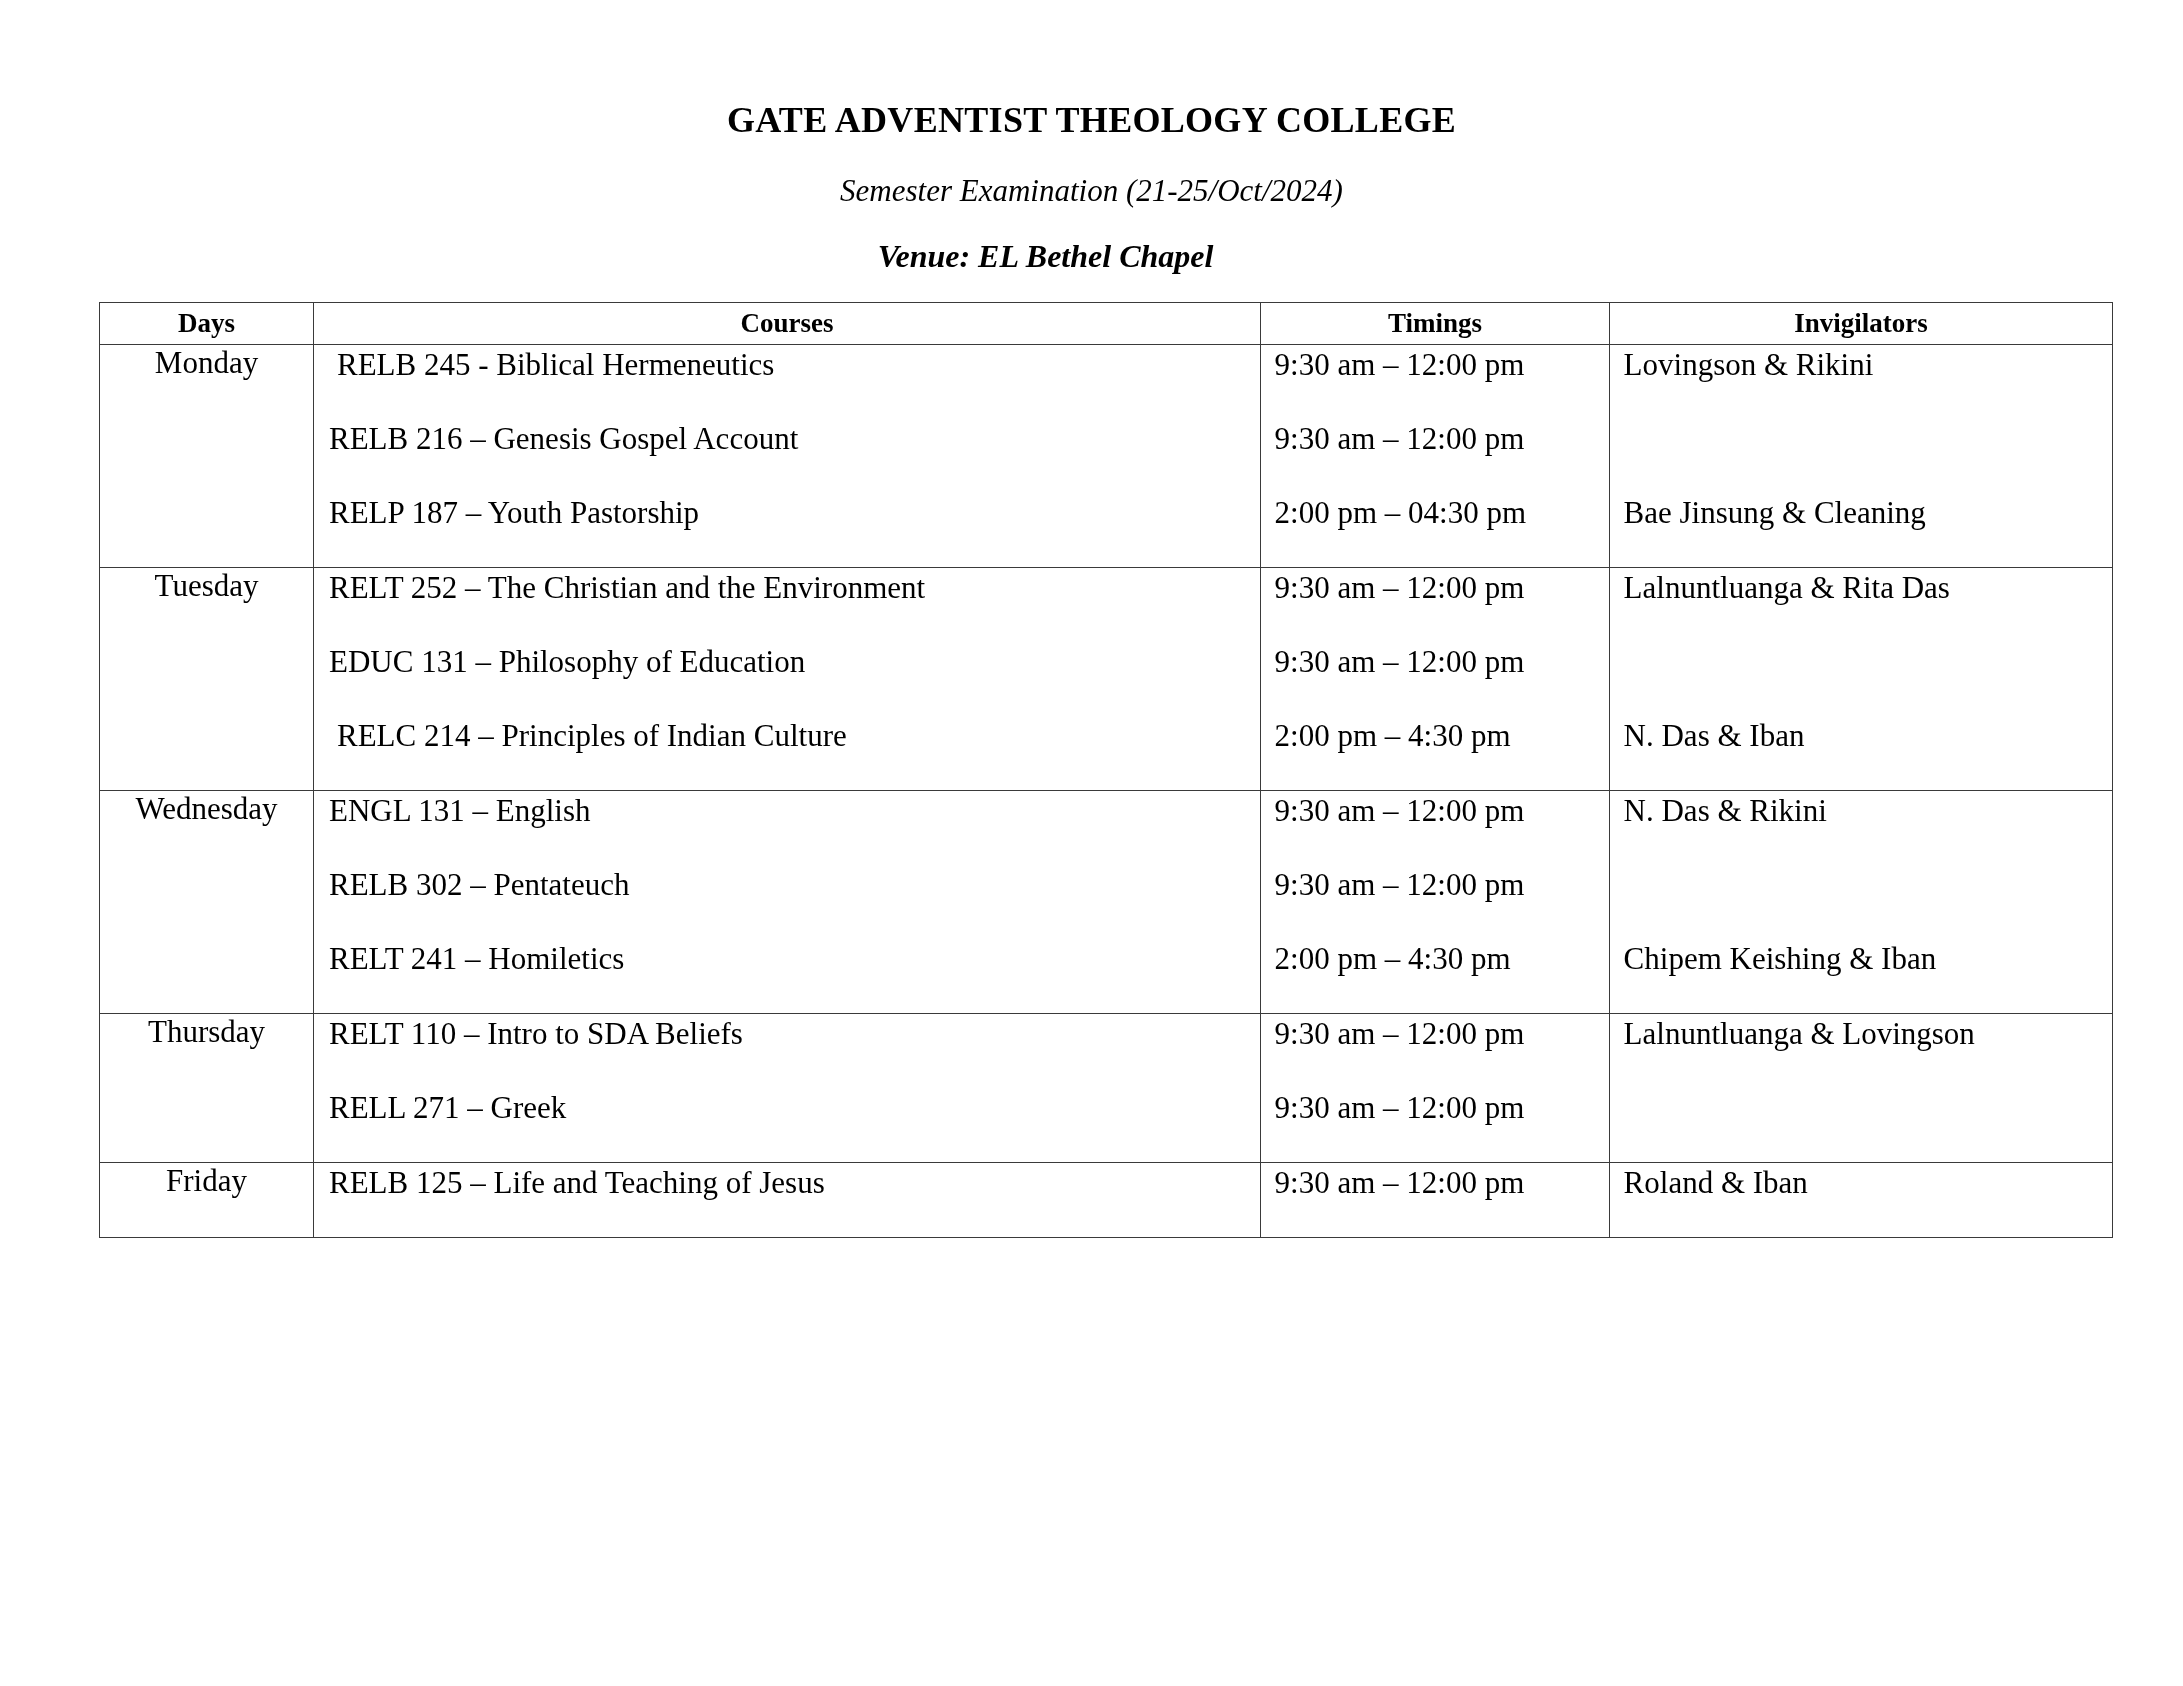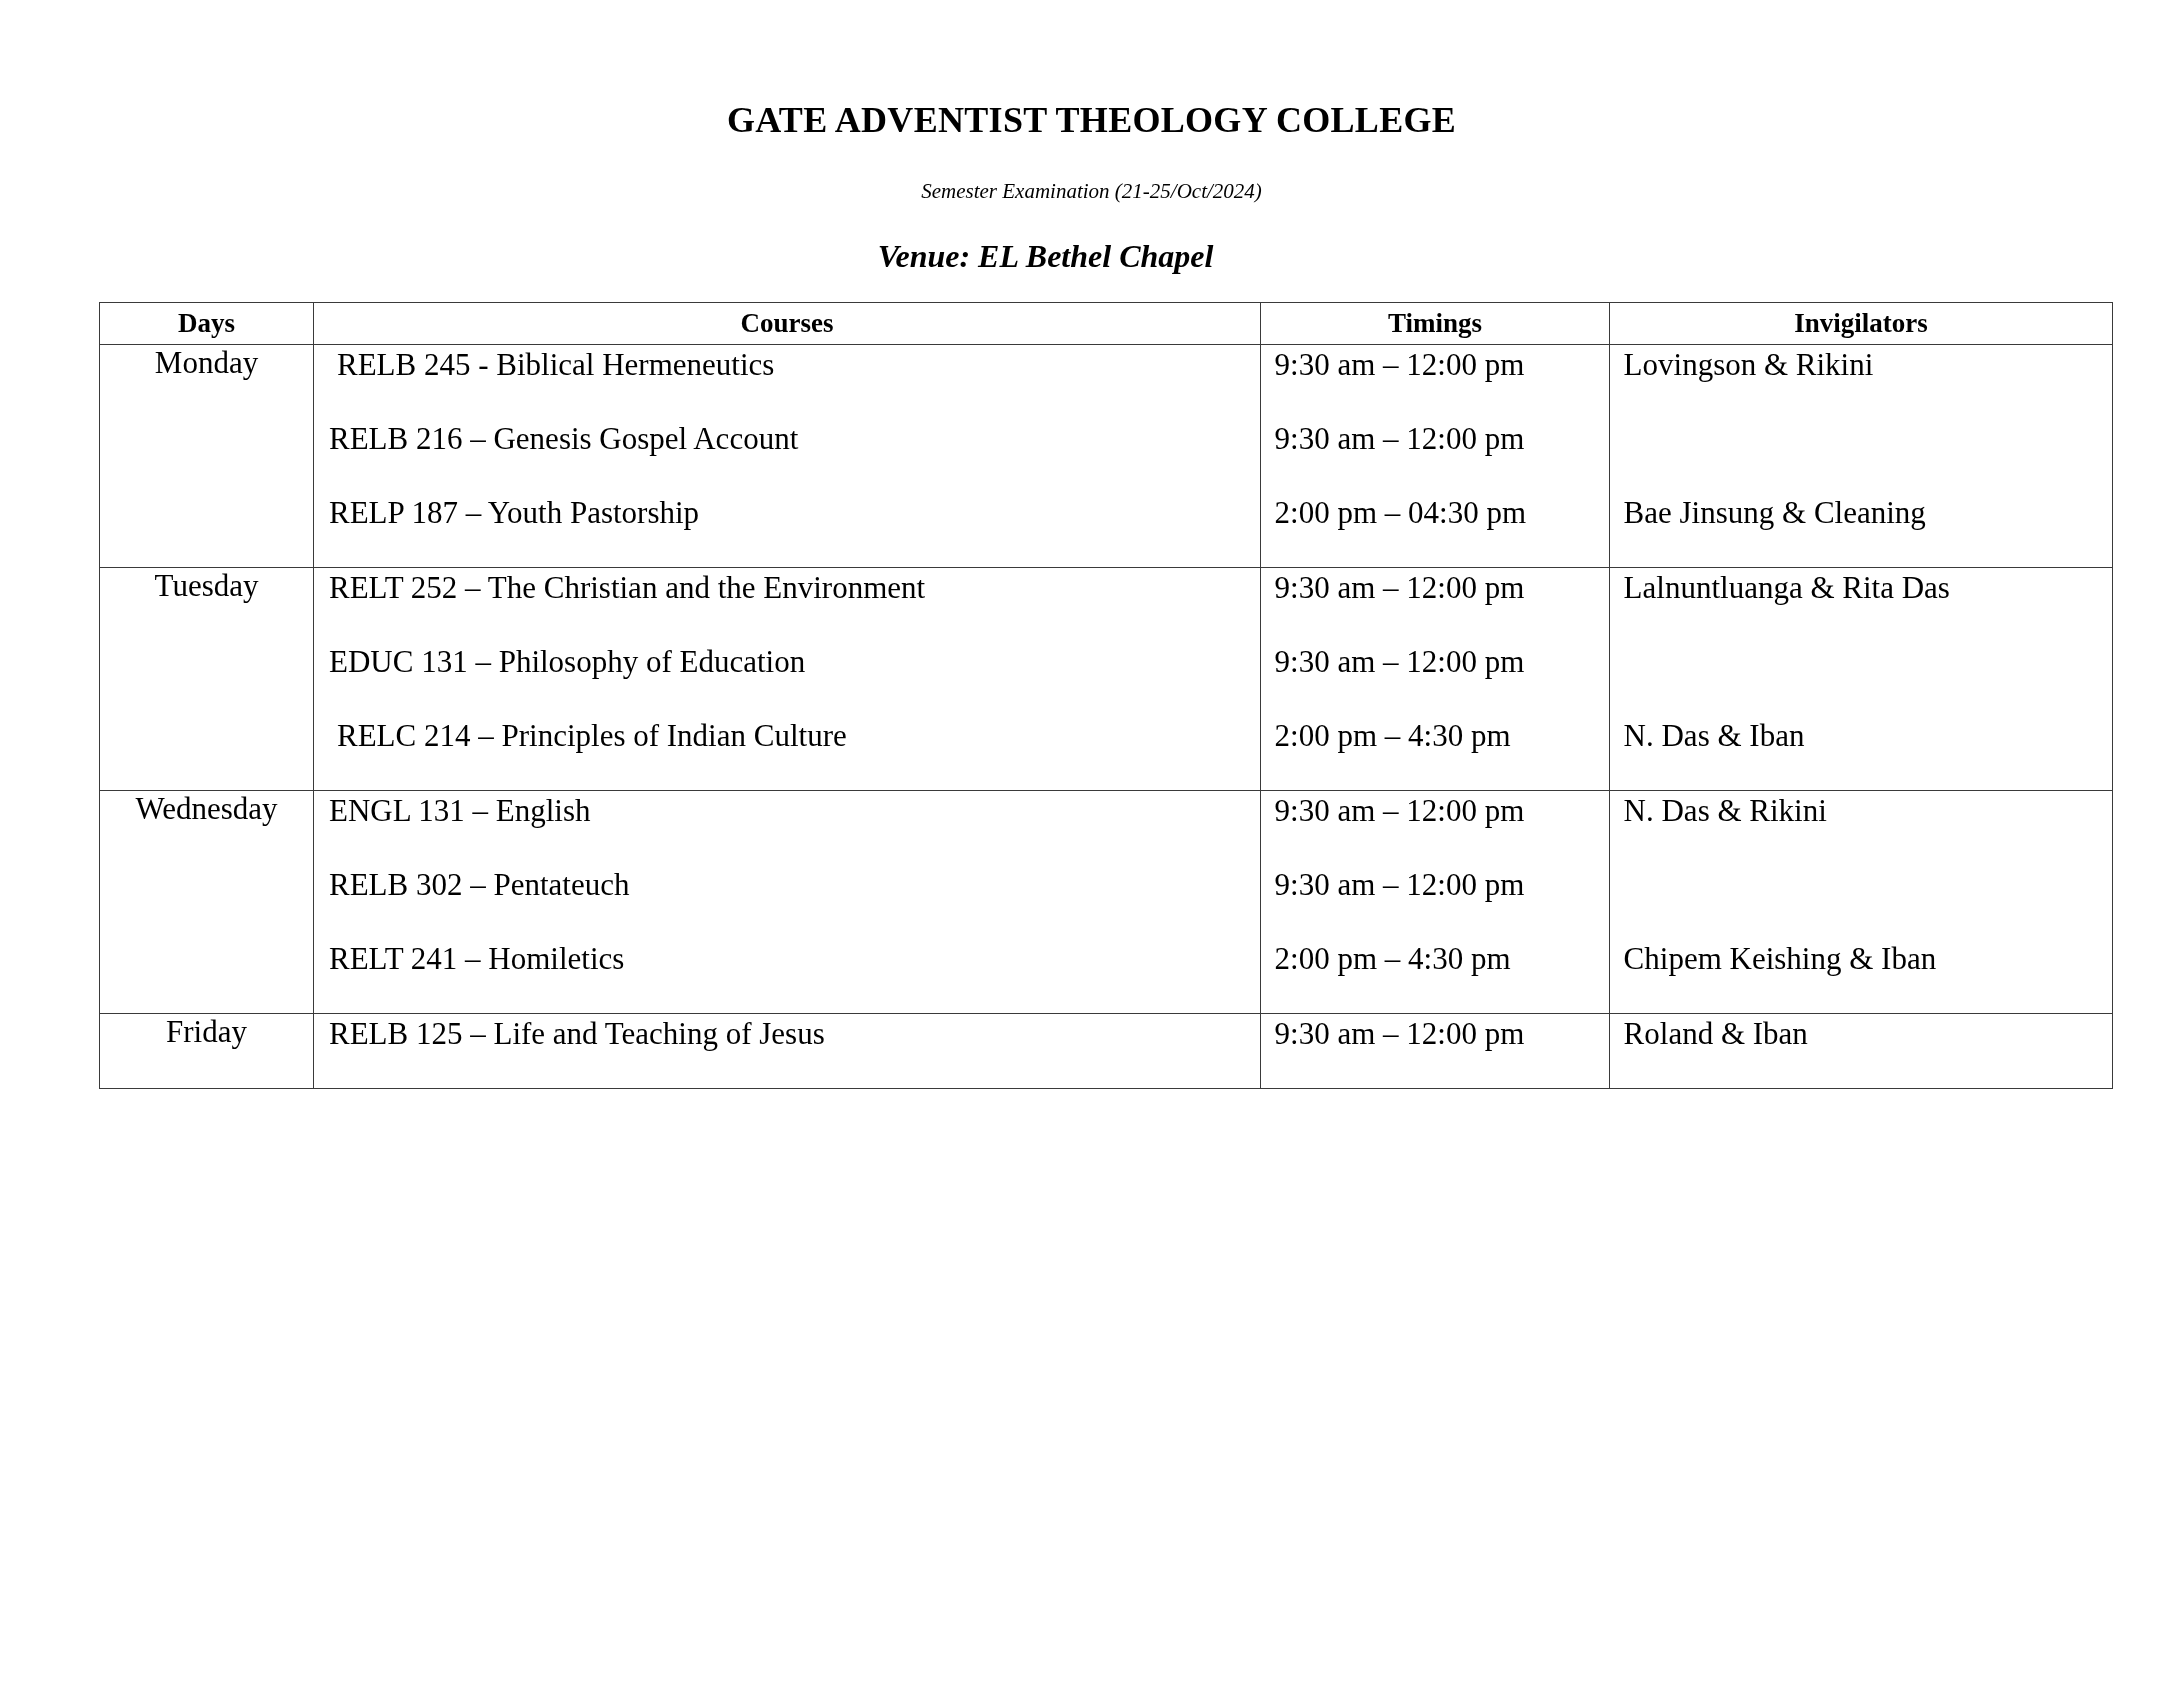--- a/index.html
+++ b/index.html
@@ -6,21 +6,21 @@
     body {
       width: 2183px; height: 1687px; position: relative; overflow: hidden;
       font-family: "Liberation Serif", "DejaVu Serif", serif; color: #000;
     }
     .title {
       position: absolute; left: 0; width: 2183px; top: 98px; text-align: center;
       font-weight: bold; font-size: 36px; line-height: 45px; letter-spacing: 0.3px;
     }
     .subtitle {
       position: absolute; left: 0; width: 2183px; top: 171px; text-align: center;
-      font-style: italic; font-size: 21px; line-height: 40px;
+      font-style: italic; font-size: 31px; line-height: 40px;
     }
     .venue {
       position: absolute; left: 0; width: 2075px; top: 236px; text-align: center;
       font-style: italic; font-weight: bold; font-size: 32px; line-height: 40px; margin-left: 8px;
     }
     table.schedule {
       position: absolute; left: 99px; top: 302px; width: 2012px;
       border-collapse: collapse; table-layout: fixed;
       font-size: 31px;
     }
@@ -121,20 +121,35 @@
         <div class="line">9:30 am – 12:00 pm</div>
         <div class="line">2:00 pm – 4:30 pm</div>
       </td>
       <td class="inv">
         <div class="line">N. Das &amp; Rikini</div>
         <div class="line"></div>
         <div class="line">Chipem Keishing &amp; Iban</div>
       </td>
     </tr>
 
+    <tr class="r-thu">
+      <td class="day">Thursday</td>
+      <td class="course">
+        <div class="line">RELT 110 – Intro to SDA Beliefs</div>
+        <div class="line">RELL 271 – Greek</div>
+      </td>
+      <td class="time">
+        <div class="line">9:30 am – 12:00 pm</div>
+        <div class="line">9:30 am – 12:00 pm</div>
+      </td>
+      <td class="inv">
+        <div class="line">Lalnuntluanga &amp; Lovingson</div>
+        <div class="line"></div>
+      </td>
+    </tr>
 
     <tr class="r-fri">
       <td class="day">Friday</td>
       <td class="course">
         <div class="line">RELB 125 – Life and Teaching of Jesus</div>
       </td>
       <td class="time">
         <div class="line">9:30 am – 12:00 pm</div>
       </td>
       <td class="inv">

